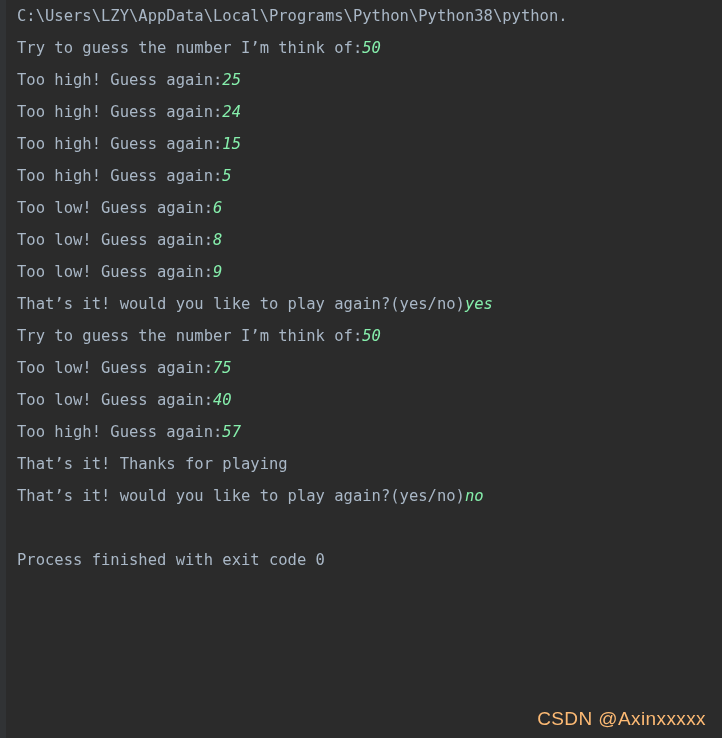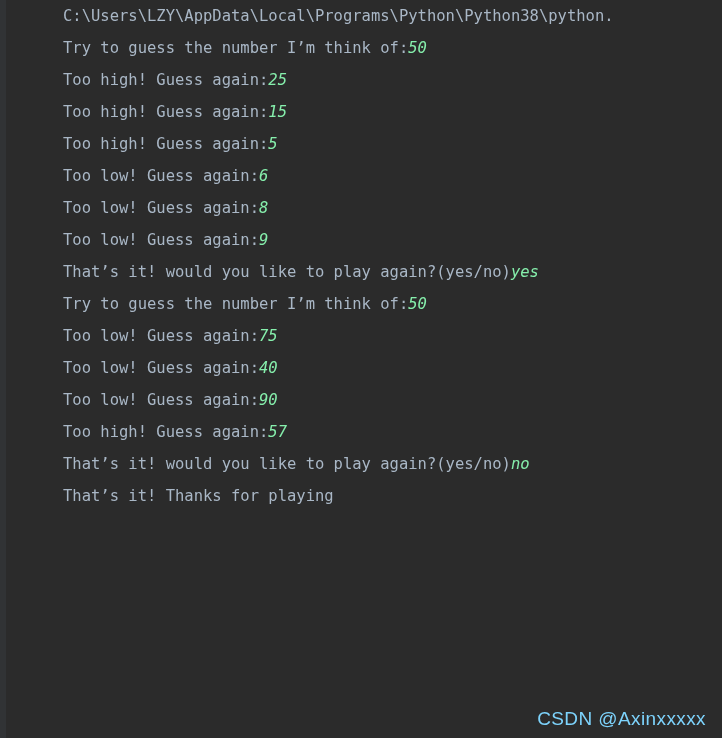--- a/index.html
+++ b/index.html
@@ -51,61 +51,61 @@
     white-space: pre;
     color: #a9b7c6;
   }
 
   .line.blank {
     color: transparent;
   }
 
   .out {
     color: #a9b7c6;
-    margin-left: 46px;
   }
 
   .inp {
     color: #86efac;
     font-style: italic;
   }
 
   #watermark {
     position: absolute;
     right: 16px;
     bottom: 8px;
     font-family: "Liberation Sans", "DejaVu Sans", sans-serif;
     font-size: 19px;
-    color: #7dd3fc;
+    color: #fdba74;
     letter-spacing: 0.4px;
     white-space: pre;
   }
 </style>
 </head>
 <body>
 
 <div id="console">
 
   <div id="gutter"></div>
 
   <div id="output">
       <div class="line"><span class="out">C:\Users\LZY\AppData\Local\Programs\Python\Python38\python.</span></div>
       <div class="line"><span class="out">Try to guess the number I’m think of:</span><span class="inp">50</span></div>
       <div class="line"><span class="out">Too high! Guess again:</span><span class="inp">25</span></div>
+      <div class="line"><span class="out">Too high! Guess again:</span><span class="inp">24</span></div>
       <div class="line"><span class="out">Too high! Guess again:</span><span class="inp">15</span></div>
       <div class="line"><span class="out">Too high! Guess again:</span><span class="inp">5</span></div>
       <div class="line"><span class="out">Too low! Guess again:</span><span class="inp">6</span></div>
       <div class="line"><span class="out">Too low! Guess again:</span><span class="inp">8</span></div>
       <div class="line"><span class="out">Too low! Guess again:</span><span class="inp">9</span></div>
       <div class="line"><span class="out">That’s it! would you like to play again?(yes/no)</span><span class="inp">yes</span></div>
       <div class="line"><span class="out">Try to guess the number I’m think of:</span><span class="inp">50</span></div>
       <div class="line"><span class="out">Too low! Guess again:</span><span class="inp">75</span></div>
       <div class="line"><span class="out">Too low! Guess again:</span><span class="inp">40</span></div>
-      <div class="line"><span class="out">Too low! Guess again:</span><span class="inp">90</span></div>
       <div class="line"><span class="out">Too high! Guess again:</span><span class="inp">57</span></div>
+      <div class="line"><span class="out">That’s it! Thanks for playing</span></div>
       <div class="line"><span class="out">That’s it! would you like to play again?(yes/no)</span><span class="inp">no</span></div>
-      <div class="line"><span class="out">That’s it! Thanks for playing</span></div>
       <div class="line blank"><span class="out"></span></div>
+      <div class="line"><span class="out">Process finished with exit code 0</span></div>
     </div>
 
   <div id="watermark">CSDN @Axinxxxxx</div>
 
 </div>
 
 </body></html>

